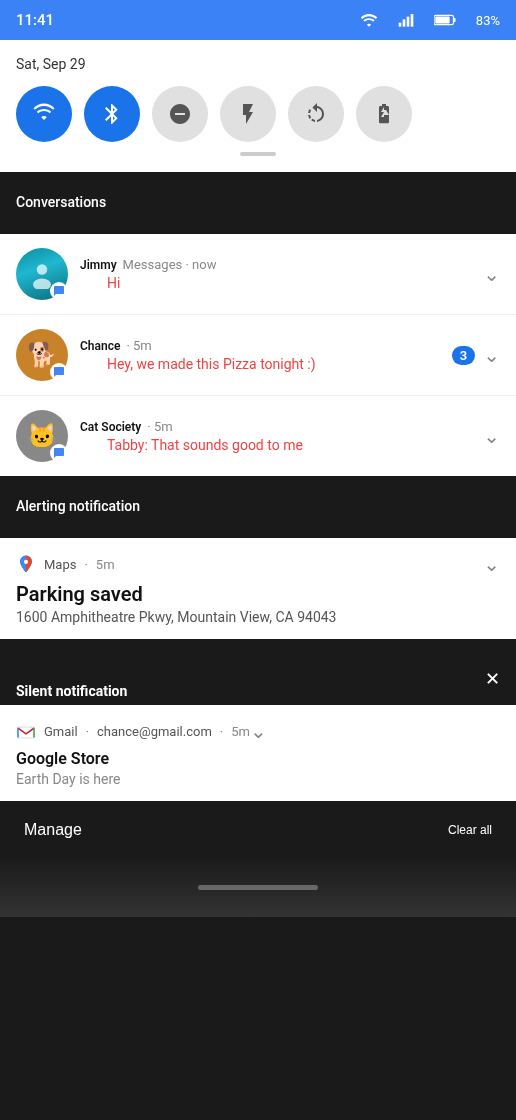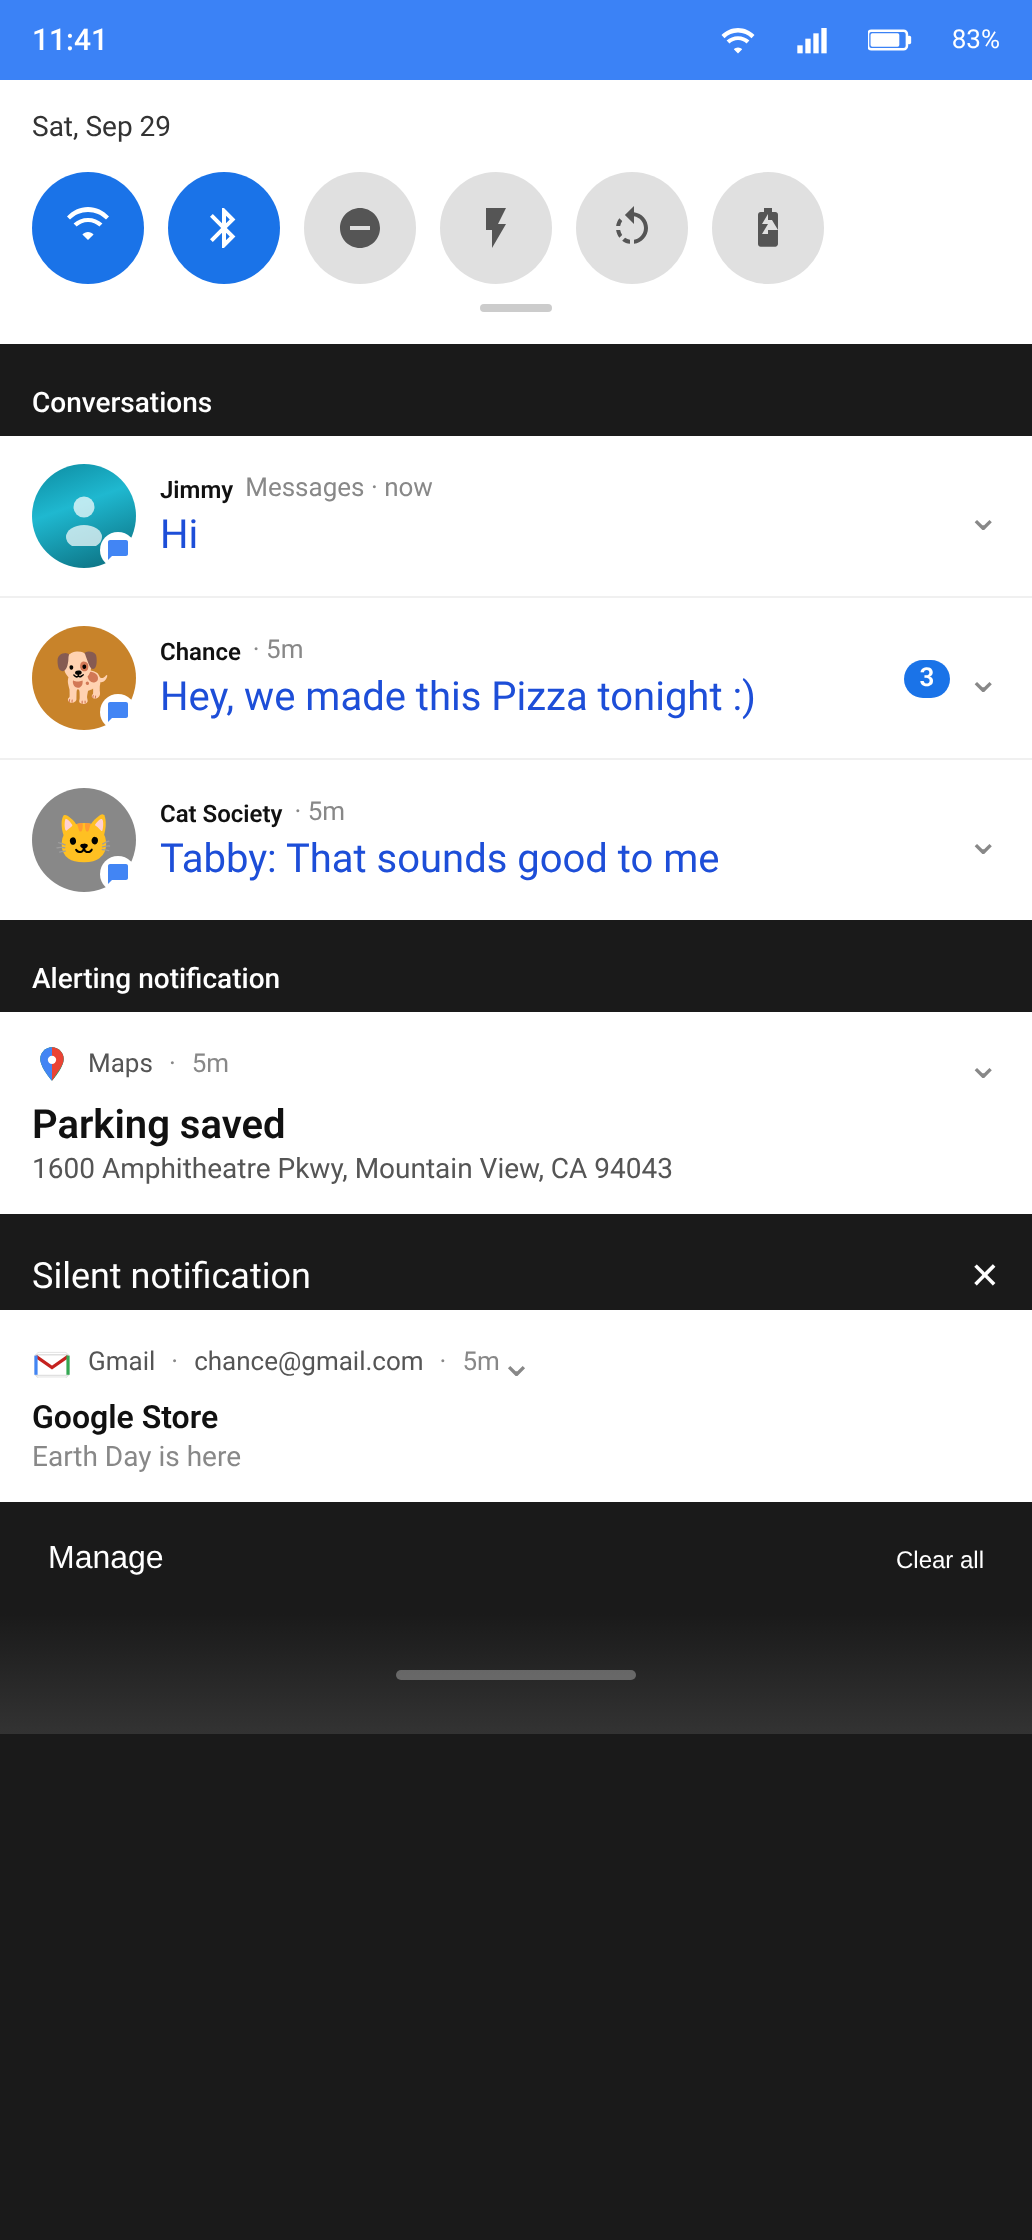--- a/index.html
+++ b/index.html
@@ -90,21 +90,21 @@
       background: #ccc;
       border-radius: 2px;
       margin: 8px auto 0;
     }
 
     
     .section-header {
       color: #fff;
       font-size: 14px;
       font-weight: 500;
-      padding: 12px 16px 8px;
+      padding: 12px 16px 24px;
     }
 
     
     .notification-card {
       background: #fff;
       margin: 0;
       padding: 0;
     }
 
     
@@ -149,22 +149,23 @@
     .conv-name {
       font-size: 12px;
       font-weight: 600;
       color: #111;
     }
     .conv-meta {
       font-size: 13px;
       color: #888;
     }
     .conv-message {
-      font-size: 20px;
-      color: #1d4ed8;
+      font-size: 14px;
+      color: #ef4444;
+      margin-left: 27px;
     }
     .conv-actions {
       display: flex;
       align-items: center;
       gap: 8px;
     }
     .badge-count {
       background: #1a73e8;
       color: #fff;
       border-radius: 12px;
@@ -219,22 +220,23 @@
 
     
     .silent-header {
       display: flex;
       align-items: center;
       justify-content: space-between;
       padding: 10px 16px 6px;
     }
     .silent-label {
       color: #fff;
-      font-size: 18px;
-      font-weight: 400;
+      font-size: 14px;
+      font-weight: 700;
+      margin-top: 24px;
     }
     .close-btn {
       color: #fff;
       font-size: 18px;
       cursor: pointer;
       background: none;
       border: none;
     }
     .gmail-card {
       background: #fff;

